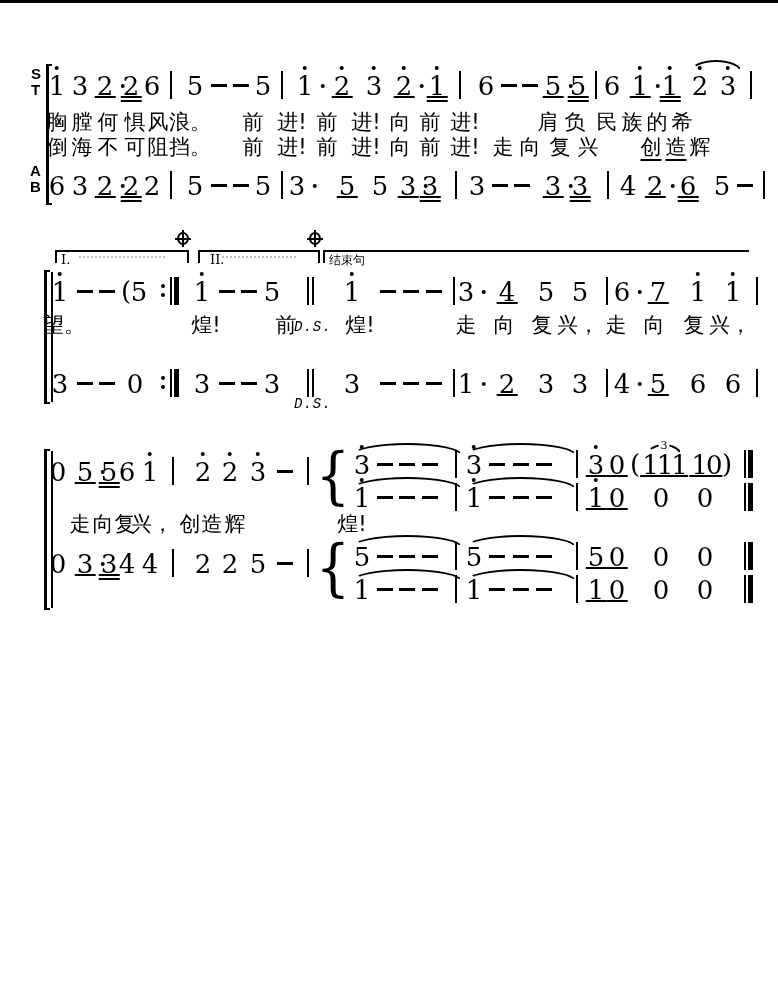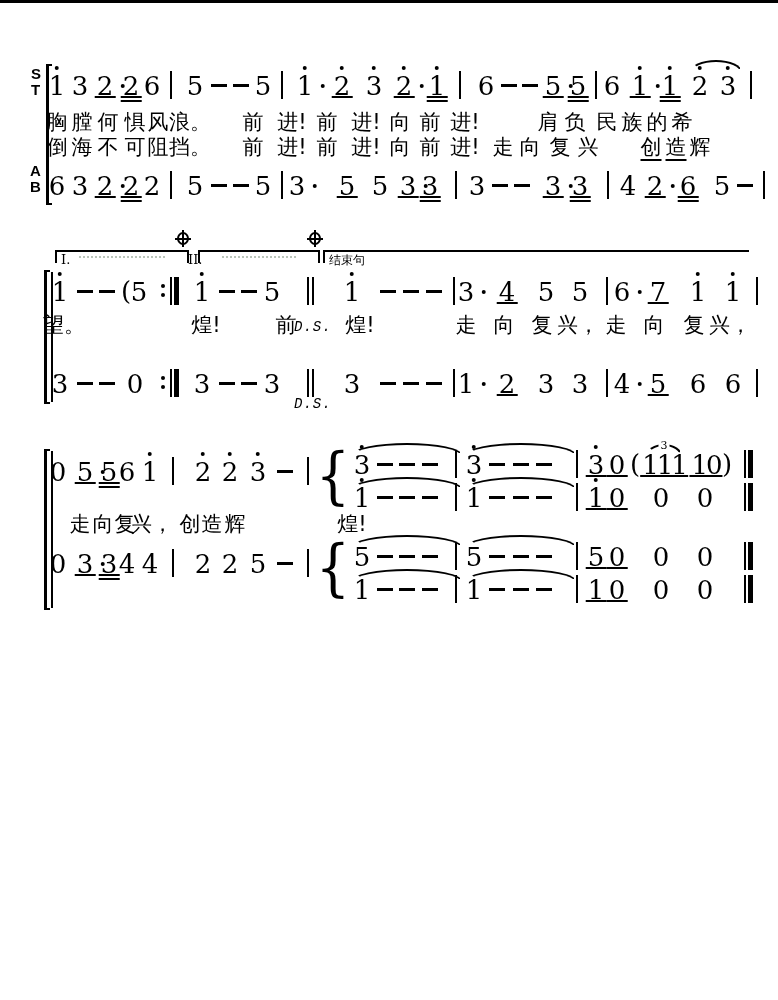--- a/index.html
+++ b/index.html
@@ -230,21 +230,21 @@
     <div class="coda" style="left: 308px; top: 230px;">
       <div class="coda-o"></div>
       <div class="coda-v"></div>
       <div class="coda-h"></div>
     </div>
     <div class="volta" style="left: 55px; top: 250px; width: 130px;"></div>
     <div class="vdots" style="left: 79px; top: 256px; width: 86px;"></div>
     <div class="vlabel" style="left: 61px; top: 253px;">I.</div>
     <div class="volta" style="left: 198px; top: 250px; width: 118px;"></div>
     <div class="vdots" style="left: 222px; top: 256px; width: 74px;"></div>
-    <div class="vlabel" style="left: 188px; top: 253px;">II.</div>
+    <div class="vlabel" style="left: 210px; top: 253px;">II.</div>
     <div class="ending" style="left: 323px; top: 250px; width: 424px;"></div>
     <div class="elabel" style="left: 329px; top: 254px;">结束句</div>
     <div class="ds" style="left: 294px; top: 320px;">D.S.</div>
     <div class="ds" style="left: 294px; top: 397px;">D.S.</div>
     <div class="sysbracket" style="left: 44px; top: 449px; height: 161px;"></div>
     <div class="sysinner" style="left: 51px; top: 451px; height: 157px;"></div>
     <div class="note" style="left: 58px; top: 459px;">0</div>
     <div class="note" style="left: 85px; top: 459px;">5<div class="ul" style="top: 23px;"></div><div class="ad"></div></div>
     <div class="note" style="left: 109px; top: 459px;">5<div class="ul" style="top: 23px;"></div><div class="ul" style="top: 27px;"></div></div>
     <div class="note" style="left: 127px; top: 459px;">6</div>

